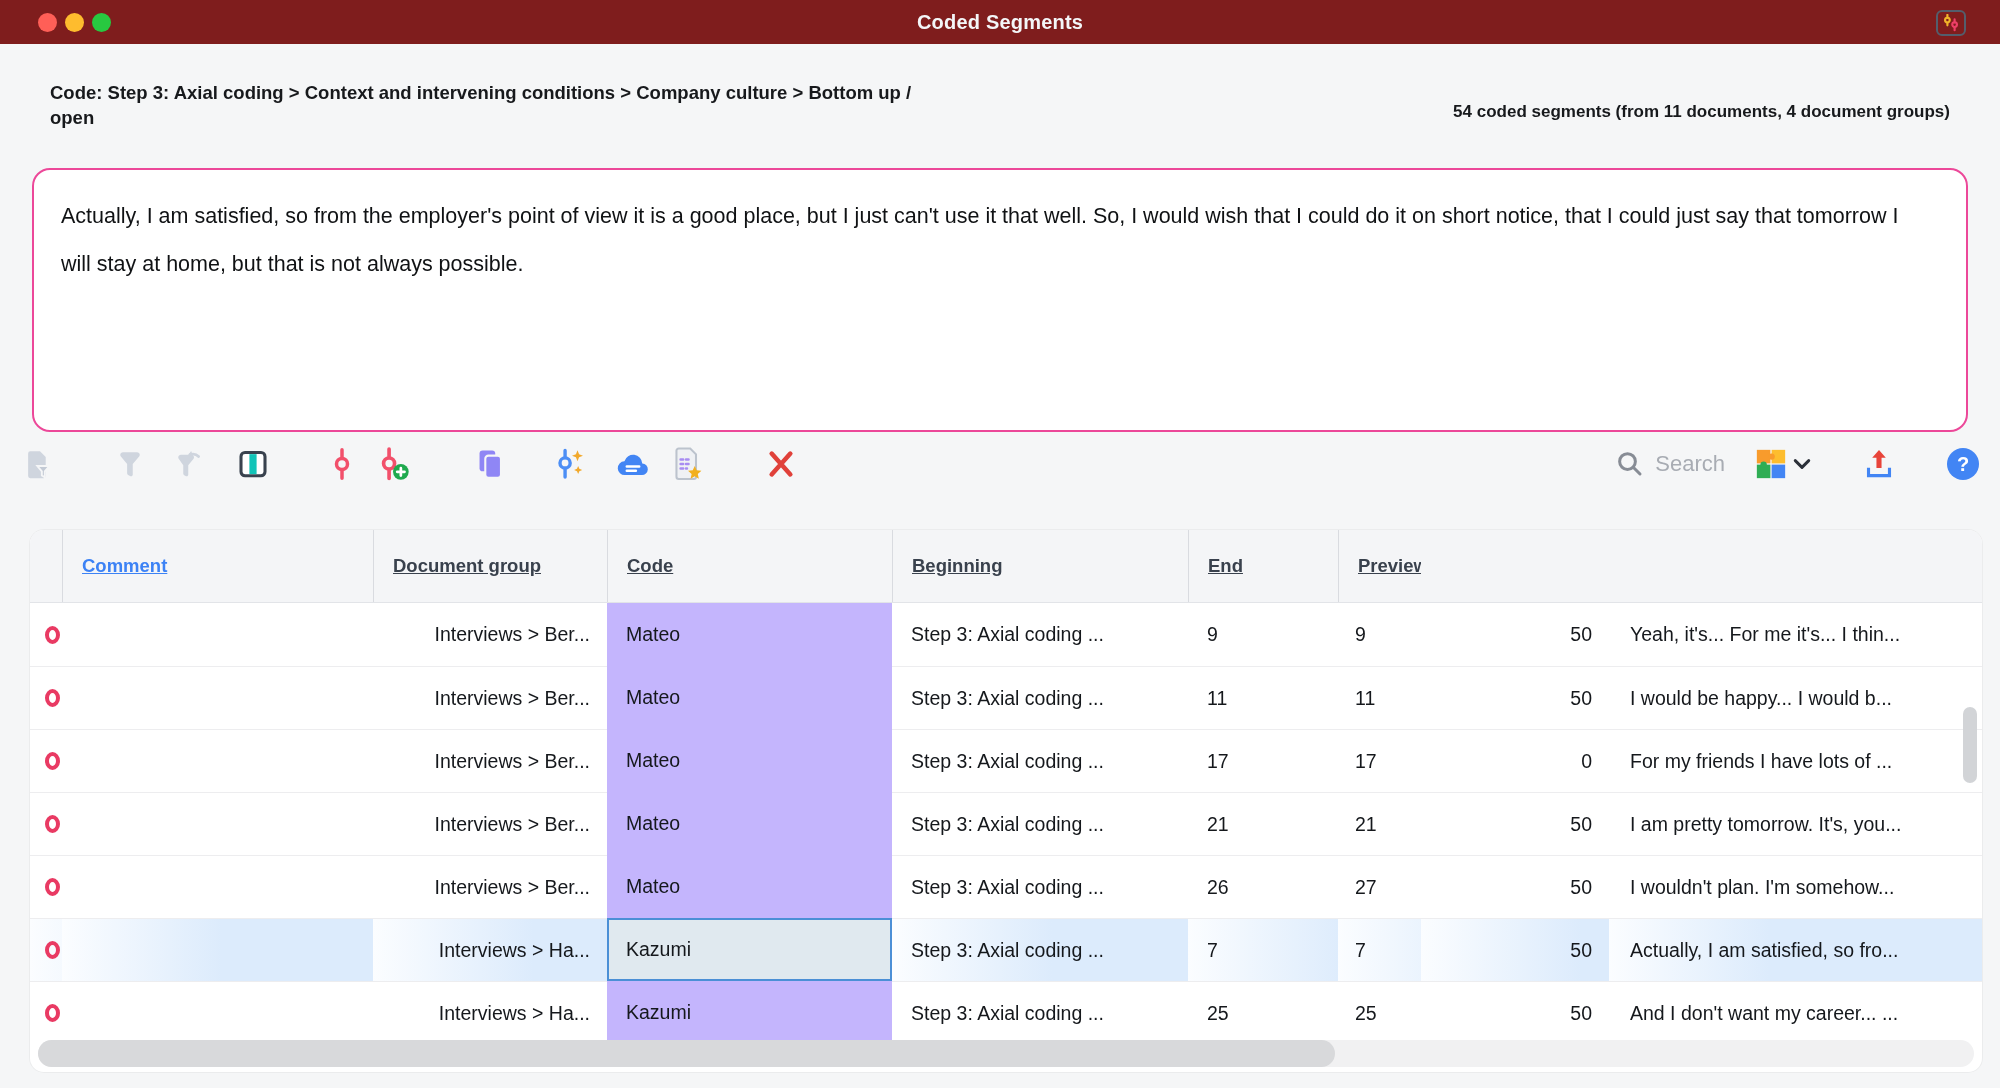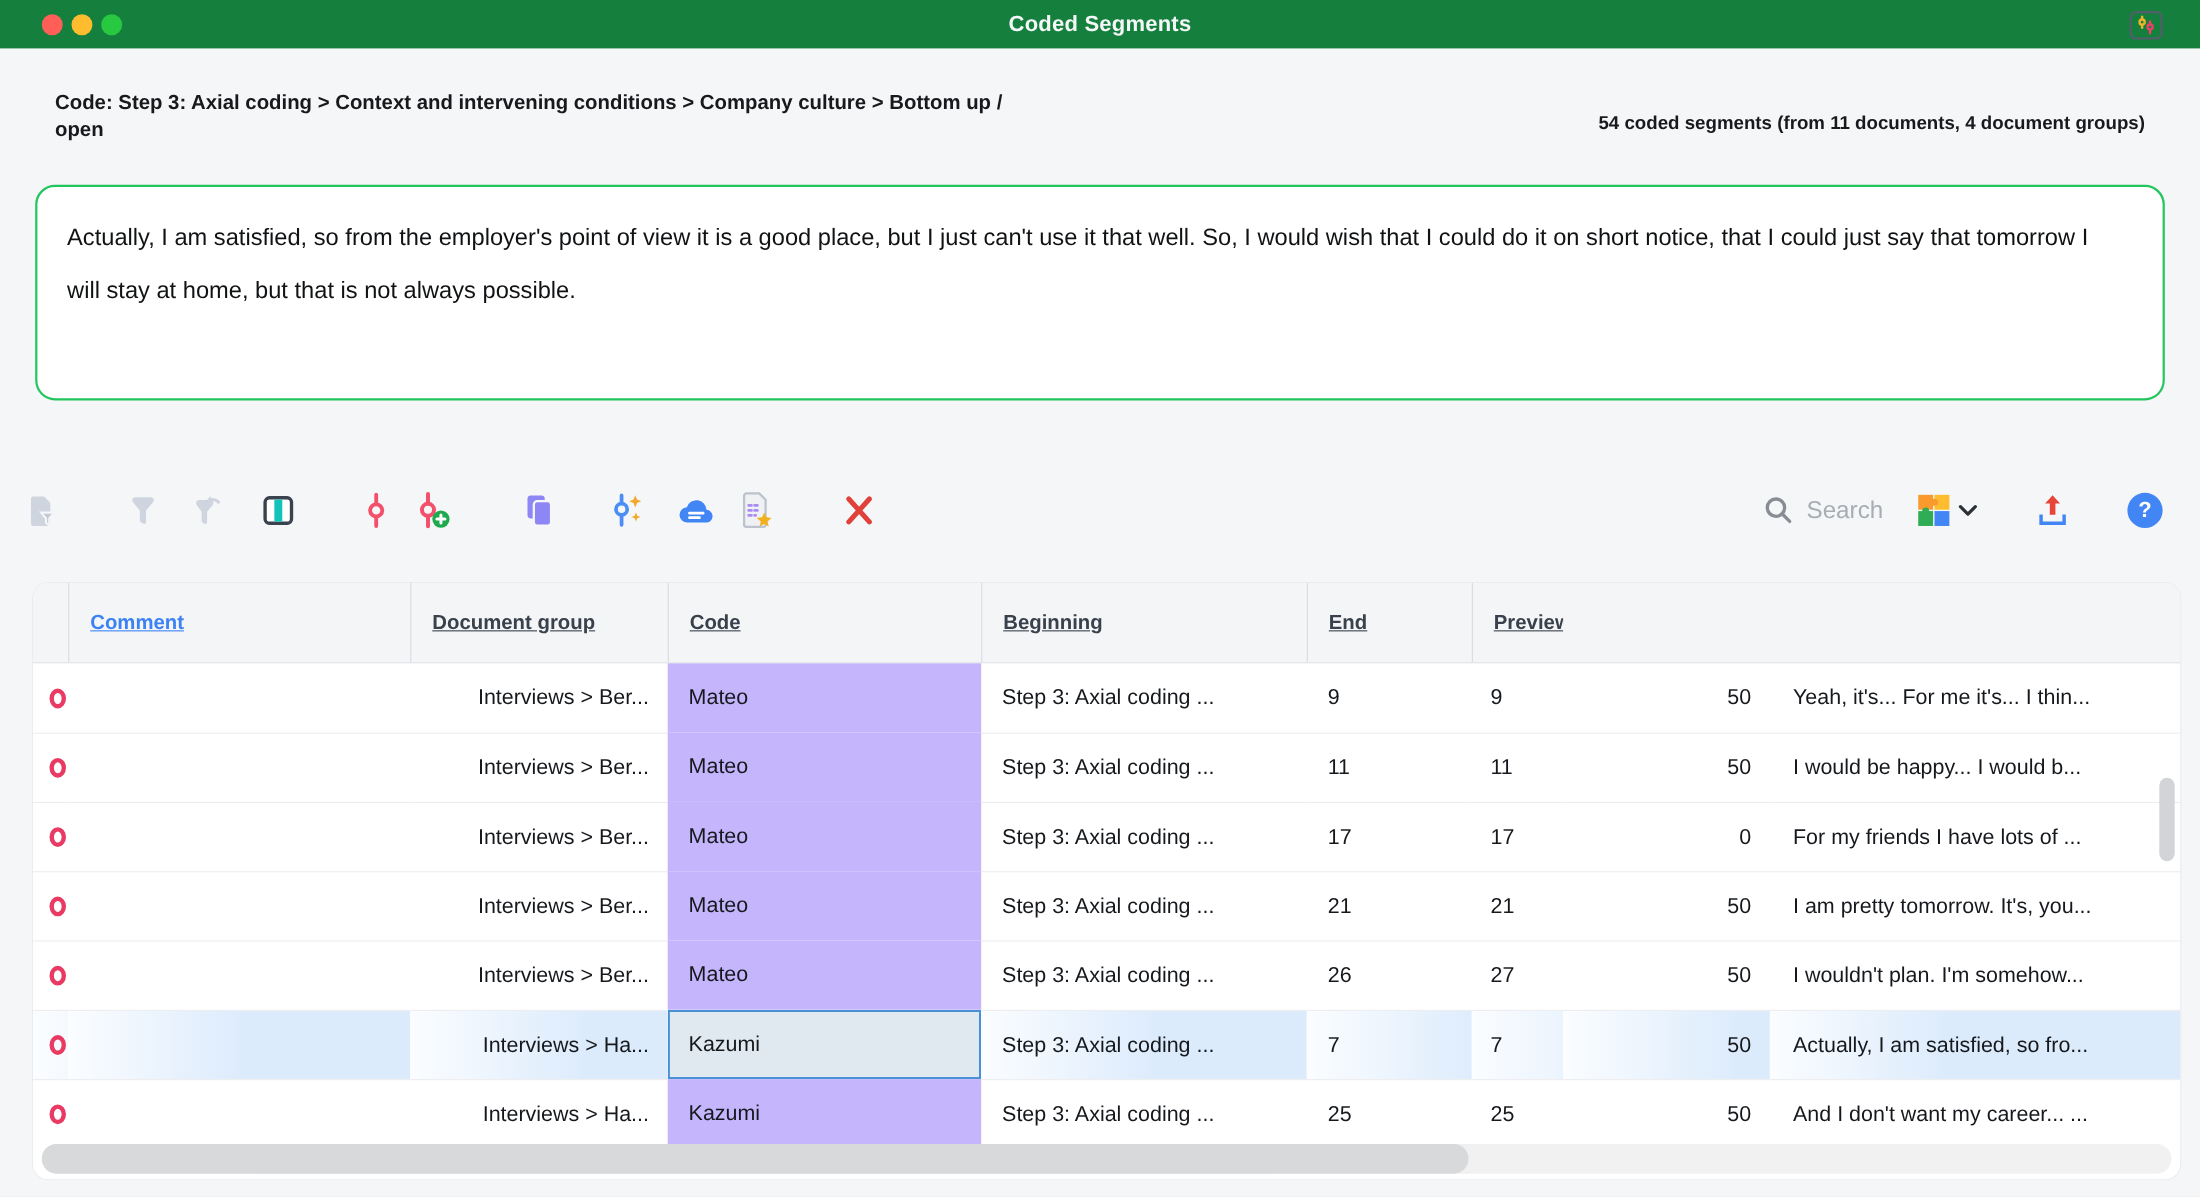--- a/index.html
+++ b/index.html
@@ -1,46 +1,46 @@
 <!DOCTYPE html>
 <html><head>
 <meta charset="utf-8">
 <style>
   * { margin:0; padding:0; box-sizing:border-box; }
   html,body { background:#e9eaec; }
   body { font-family:"Liberation Sans","DejaVu Sans",sans-serif; }
   .window{ position:relative; width:2000px; height:1088px; background:#f5f6f7; overflow:hidden; }
 
   
-  .titlebar{ position:absolute; top:0; left:0; right:0; height:44px; background:#15803d;
+  .titlebar{ position:absolute; top:0; left:0; right:0; height:44px; background:#7f1d1d;
              display:flex; align-items:center; }
   .traffic{ position:absolute; left:38px; top:0; height:44px; display:flex; align-items:center; gap:8px; }
   .light{ width:19px; height:19px; border-radius:50%; }
   .light.red{ background:#ff5f57; } .light.yellow{ background:#febc2e; } .light.green{ background:#28c840; }
   .win-title{ width:100%; text-align:center; color:#f4f6f8; font-size:20px; font-weight:700; letter-spacing:.2px; }
   .tb-btn{ position:absolute; right:34px; top:10px; width:30px; height:26px; border:2px solid #535e6c;
            border-radius:6px; display:flex; align-items:center; justify-content:center; background:transparent; }
 
   
   .header-row{ position:absolute; top:80px; left:50px; right:50px; display:flex; justify-content:space-between; }
   .code-path{ width:900px; font-size:18.5px; font-weight:700; color:#17191c; line-height:25px; }
   .segment-count{ font-size:17px; font-weight:700; color:#17191c; padding-top:22px; white-space:nowrap; }
 
   
-  .preview-box{ position:absolute; top:168px; left:32px; right:32px; height:196px; background:#ffffff;
-                border:2px solid #22c55e; border-radius:18px; padding:22px 30px 0 27px; }
+  .preview-box{ position:absolute; top:168px; left:32px; right:32px; height:264px; background:#ffffff;
+                border:2px solid #ec4899; border-radius:18px; padding:22px 30px 0 27px; }
   .preview-box p{ font-size:21.5px; line-height:48px; color:#101214; max-width:1840px; }
 
   
   .toolbar{ position:absolute; top:430px; left:0; right:0; height:68px; display:flex; align-items:center; }
   .tool-btn{ width:44px; height:44px; display:flex; align-items:center; justify-content:center; flex:0 0 auto; }
   .t1{ margin-left:16px; } .t2{ margin-left:48px; } .t3{ margin-left:14px; } .t4{ margin-left:21px; }
   .t5{ margin-left:45px; } .t6{ margin-left:7px; }  .t7{ margin-left:53px; } .t8{ margin-left:35px; }
   .t9{ margin-left:20px; } .t10{ margin-left:10px; } .t11{ margin-left:50px; }
-  .toolbar-right{ margin-left:auto; display:flex; align-items:center; padding-right:34px; }
+  .toolbar-right{ margin-left:auto; display:flex; align-items:center; padding-right:21px; }
   .search{ display:flex; align-items:center; gap:10px; }
   .search-text{ font-size:22px; color:#a8acb3; }
   .chev{ margin-left:6px; } .gap30{ width:30px; } .gap46{ width:46px; }
   .help-btn{ width:32px; height:32px; border-radius:50%; background:#4285f4; color:#fff; font-size:20px;
              font-weight:700; display:flex; align-items:center; justify-content:center; }
 
   
   .table-card{ position:absolute; top:530px; left:30px; right:18px; bottom:16px; background:#fff;
                border-radius:14px; overflow:hidden; box-shadow:0 0 0 1px rgba(0,0,0,0.04); }
   .grid{ display:grid; grid-template-columns:32px 311px 234px 285px 296px 150px 83px 188px 1fr; }

